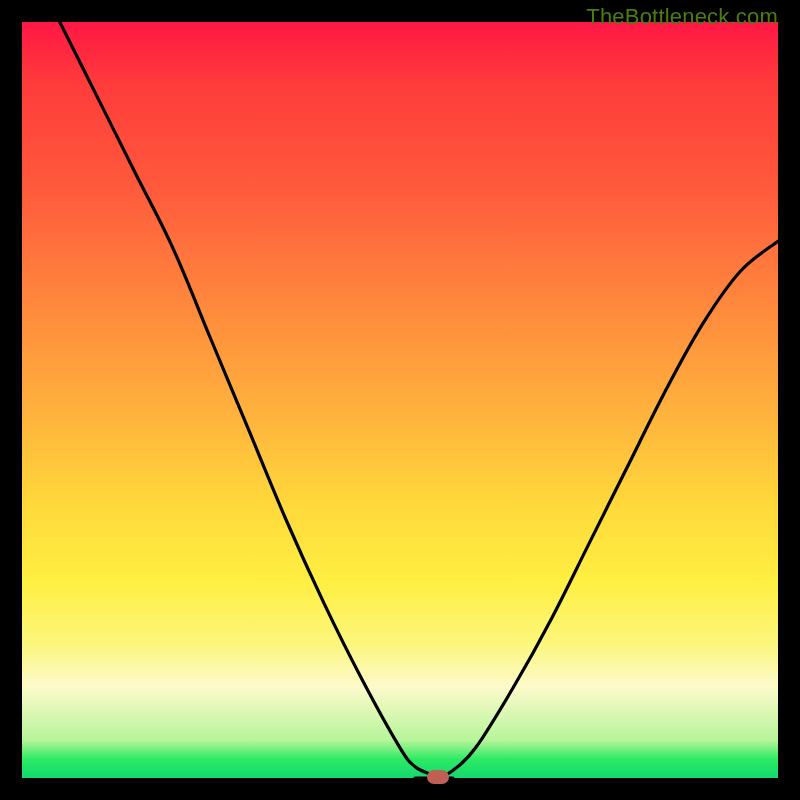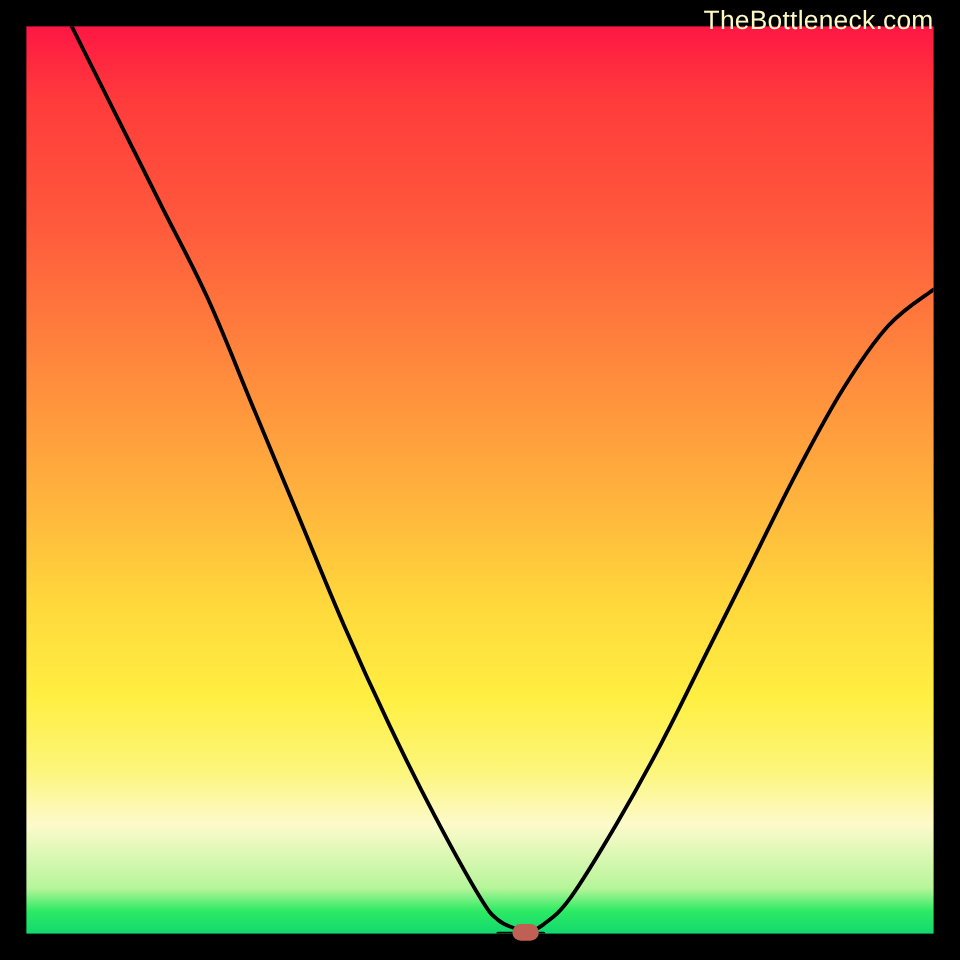--- a/index.html
+++ b/index.html
@@ -38,21 +38,21 @@
         #fdfacb 88%,
         #b6f59a 95%,
         #2dea63 97.5%,
         #12d96f 100%
       );
   }
   .attribution {
     position: absolute;
     top: 4px;
     right: 22px;
-    color: #fef9c3;
+    color: #4d7c0f;
     font-size: 22px;
     font-weight: 500;
     letter-spacing: 0.2px;
   }
   svg.curve {
     position: absolute;
     left: 0;
     top: 0;
     width: 756px;
     height: 756px;

